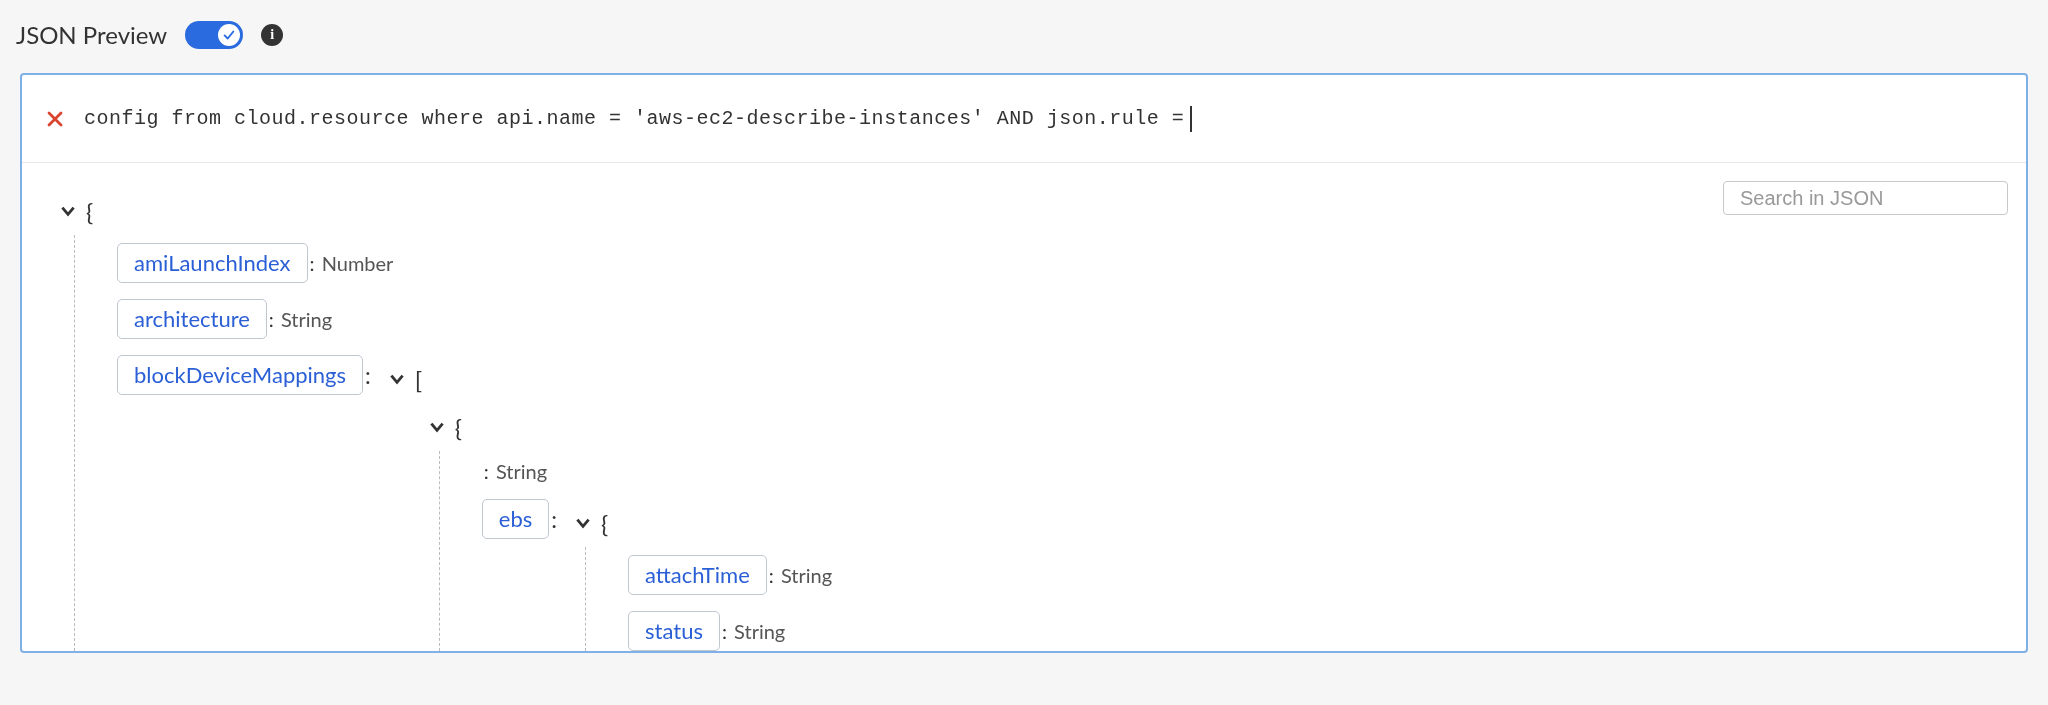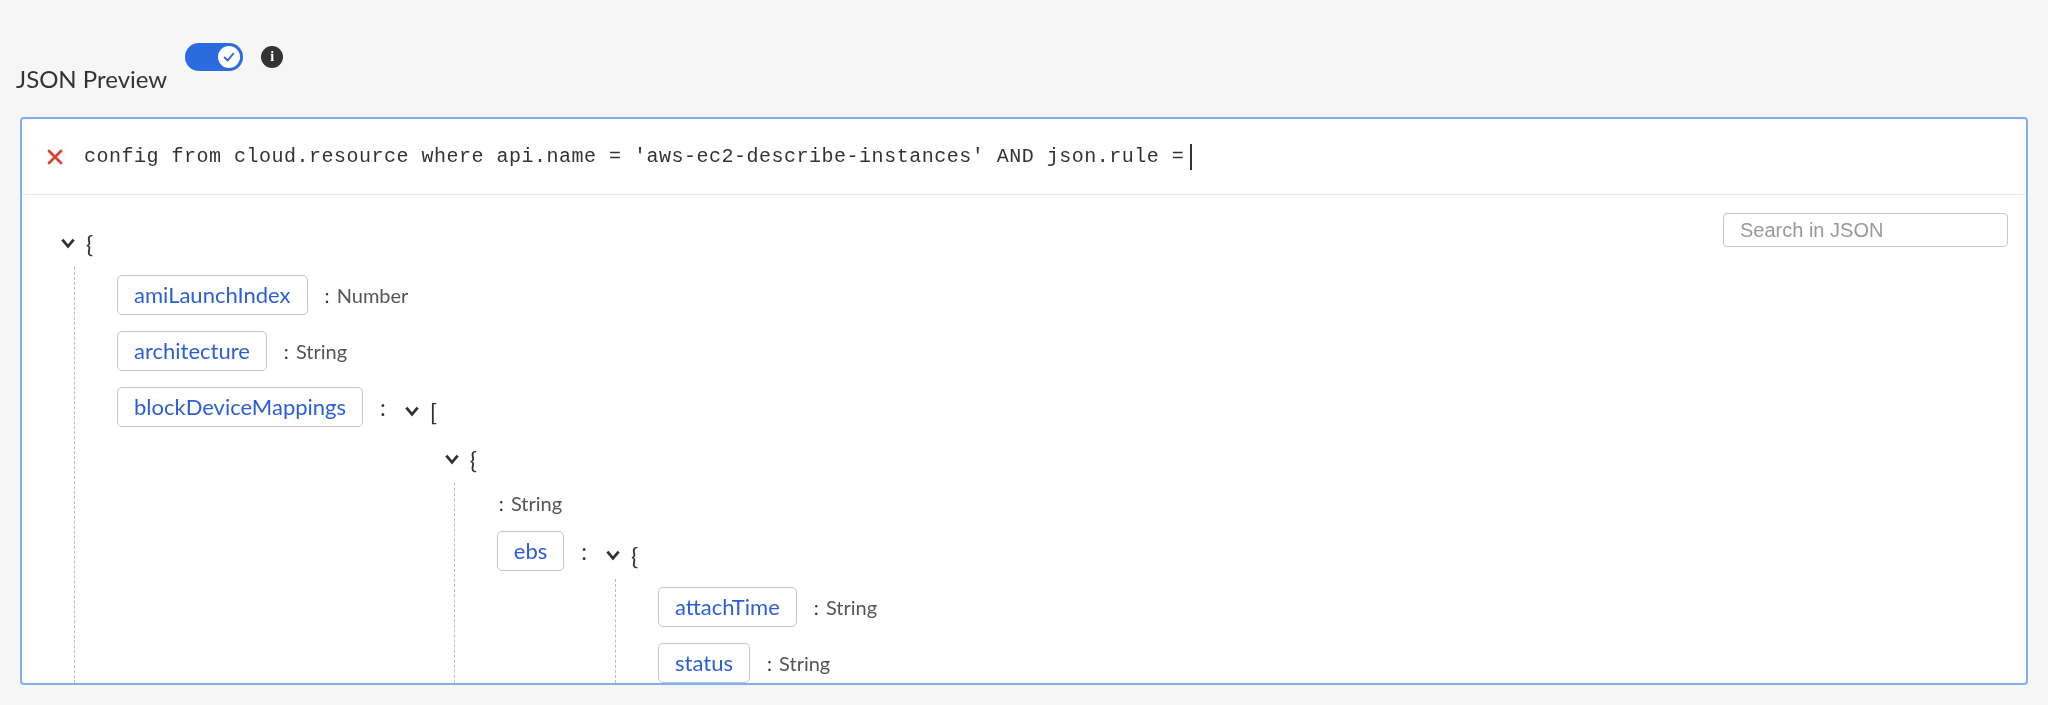--- a/index.html
+++ b/index.html
@@ -14,21 +14,20 @@
     .header {
       display: flex;
       align-items: center;
       gap: 18px;
       padding: 20px 16px 24px 16px;
     }
     .header-title {
       font-size: 24px;
       color: #333;
       font-weight: 400;
-      margin-top: 44px;
     }
     .toggle {
       position: relative;
       width: 58px;
       height: 28px;
       background: #2b6be0;
       border-radius: 14px;
       cursor: pointer;
     }
     .toggle-knob {
@@ -61,21 +60,21 @@
       margin: 0 20px;
       background: #fff;
       border: 2px solid #7fb0e8;
       border-radius: 4px;
     }
     .query-row {
       display: flex;
       align-items: center;
       gap: 18px;
       padding: 16px 22px;
-      height: 76px;
+      height: 88px;
       border-bottom: 1px solid #e8e8e8;
     }
     .close-x {
       width: 22px;
       height: 22px;
       display: flex;
       align-items: center;
       justify-content: center;
       cursor: pointer;
       color: #d9442e;
@@ -156,21 +155,21 @@
       color: #2b5fd6;
       cursor: pointer;
       font-size: 22px;
       line-height: 1;
       background: #fff;
     }
     .type-label { color: #555; font-size: 20px; }
     .prop-row {
       display: flex;
       align-items: center;
-      gap: 15px;
+      gap: 0;
       margin-bottom: 16px;
     }
     .nested-block { display: flex; align-items: flex-start; }
     .nested-content { flex: 1; }
     .colon { color: #333; margin: 0 2px; }
   </style>
 </head>
 <body>
 
 <div class="header">

